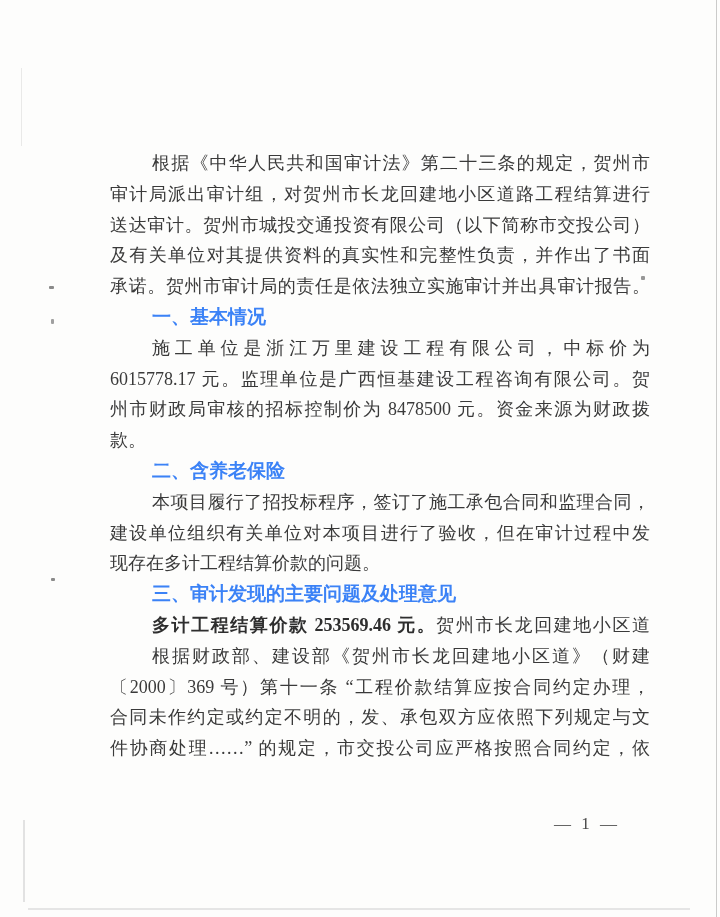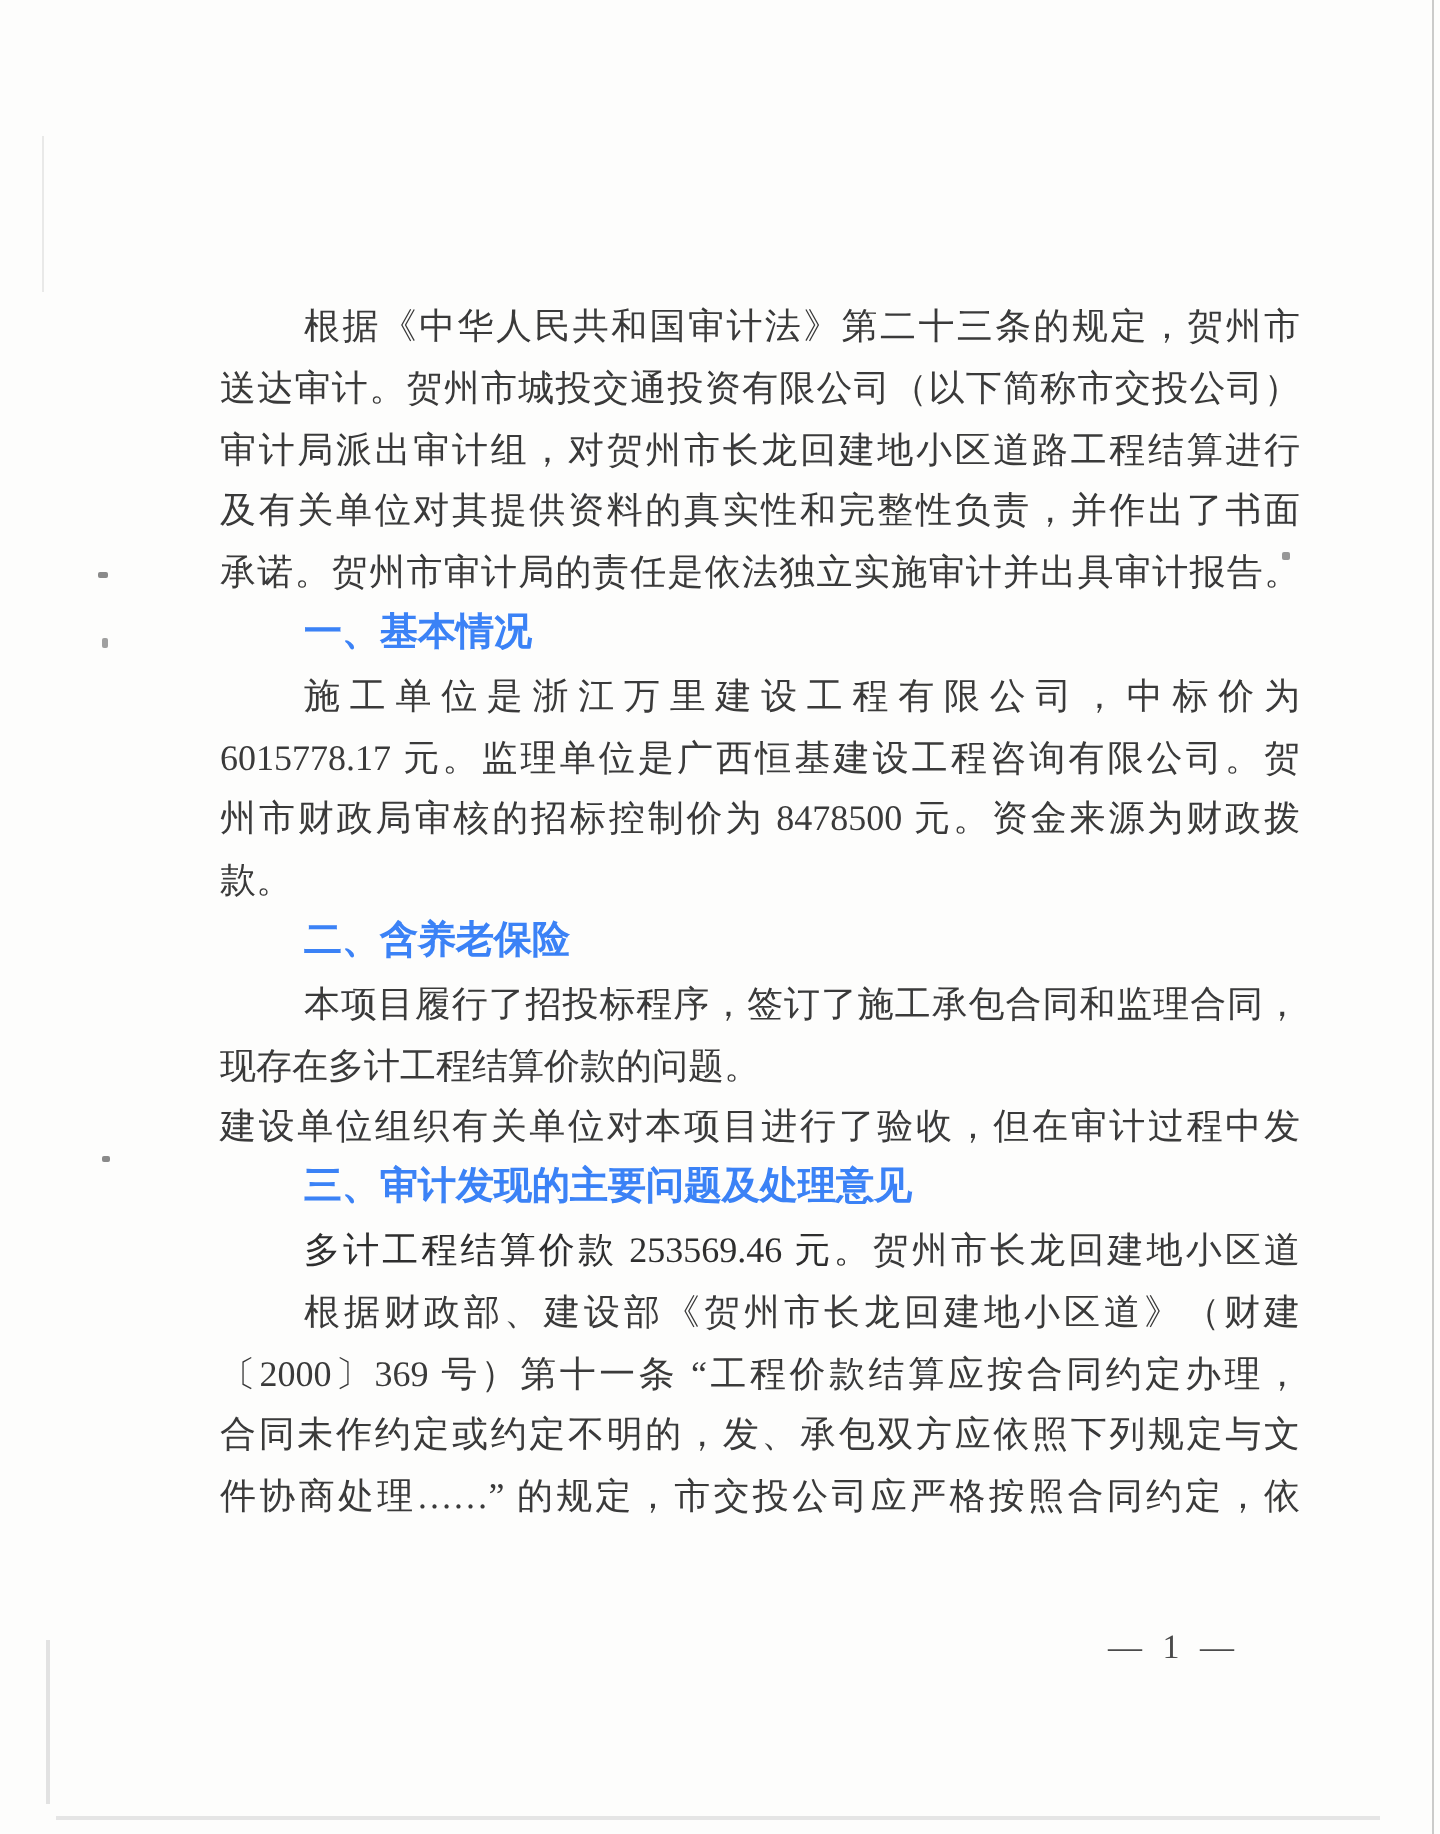--- a/index.html
+++ b/index.html
@@ -24,21 +24,21 @@
   .ln{height:30.8px;white-space:nowrap;}
   .jl{white-space:normal;text-align:justify;text-align-last:justify;}
   .end{text-align:left;}
   .ind{text-indent:42px;}
   .head{
     font-family:"Liberation Sans","DejaVu Sans",sans-serif;
     font-weight:bold;
     font-size:19px;
     color:#3b82f6;
   }
-  .b{font-weight:normal;color:#2e2e2e;}
+  .b{font-weight:bold;color:#2e2e2e;}
   .pagenum{
     position:absolute;
     top:814px;right:100px;
     font-size:17px;
     color:#4a4a4a;
     letter-spacing:3px;
   }
   
   .edge-right{position:absolute;top:0;right:3px;width:1px;height:917px;background:rgba(186,186,186,.75);}
   .edge-bottom{position:absolute;left:28px;top:908px;width:662px;height:2px;background:rgba(206,206,206,.5);}
@@ -51,37 +51,37 @@
   .s4{left:641px;top:276px;width:4px;height:4px;background:#979797;}
 </style>
 </head>
 <body>
 
 <div class="sheet">
 
   <div class="content">
 
     <div class="ln ind jl">根据《中华人民共和国审计法》第二十三条的规定，贺州市</div>
+    <div class="ln jl">审计局派出审计组，对贺州市长龙回建地小区道路工程结算进行</div>
     <div class="ln jl">送达审计。贺州市城投交通投资有限公司（以下简称市交投公司）</div>
-    <div class="ln jl">审计局派出审计组，对贺州市长龙回建地小区道路工程结算进行</div>
     <div class="ln jl">及有关单位对其提供资料的真实性和完整性负责，并作出了书面</div>
     <div class="ln jl">承诺。贺州市审计局的责任是依法独立实施审计并出具审计报告。</div>
 
     <div class="ln head ind">一、基本情况</div>
 
     <div class="ln ind jl">施工单位是浙江万里建设工程有限公司，中标价为</div>
     <div class="ln jl">6015778.17 元。监理单位是广西恒基建设工程咨询有限公司。贺</div>
     <div class="ln jl">州市财政局审核的招标控制价为 8478500 元。资金来源为财政拨</div>
     <div class="ln end">款。</div>
 
     <div class="ln head ind">二、含养老保险</div>
 
     <div class="ln ind jl">本项目履行了招投标程序，签订了施工承包合同和监理合同，</div>
+    <div class="ln jl">建设单位组织有关单位对本项目进行了验收，但在审计过程中发</div>
     <div class="ln end">现存在多计工程结算价款的问题。</div>
-    <div class="ln jl">建设单位组织有关单位对本项目进行了验收，但在审计过程中发</div>
 
     <div class="ln head ind">三、审计发现的主要问题及处理意见</div>
 
     <div class="ln ind jl"><span class="b">多计工程结算价款 253569.46 元。</span><span>贺州市长龙回建地小区道</span></div>
 
     <div class="ln ind jl">根据财政部、建设部《贺州市长龙回建地小区道》（财建</div>
     <div class="ln jl">〔2000〕369 号）第十一条 “工程价款结算应按合同约定办理，</div>
     <div class="ln jl">合同未作约定或约定不明的，发、承包双方应依照下列规定与文</div>
     <div class="ln jl">件协商处理……” 的规定，市交投公司应严格按照合同约定，依</div>
 

